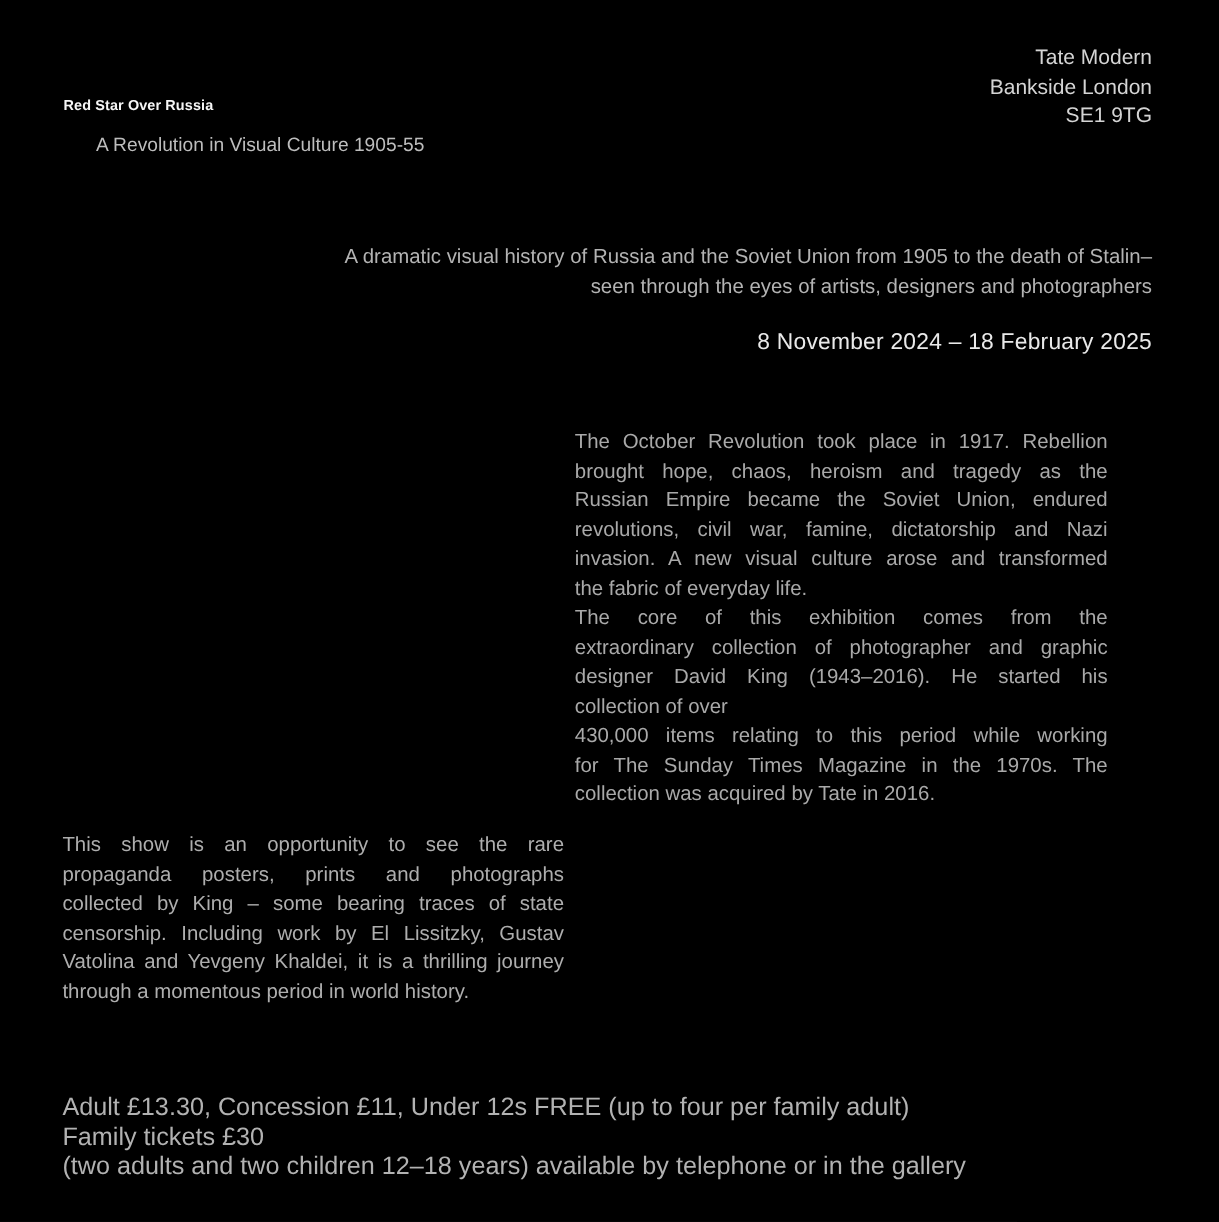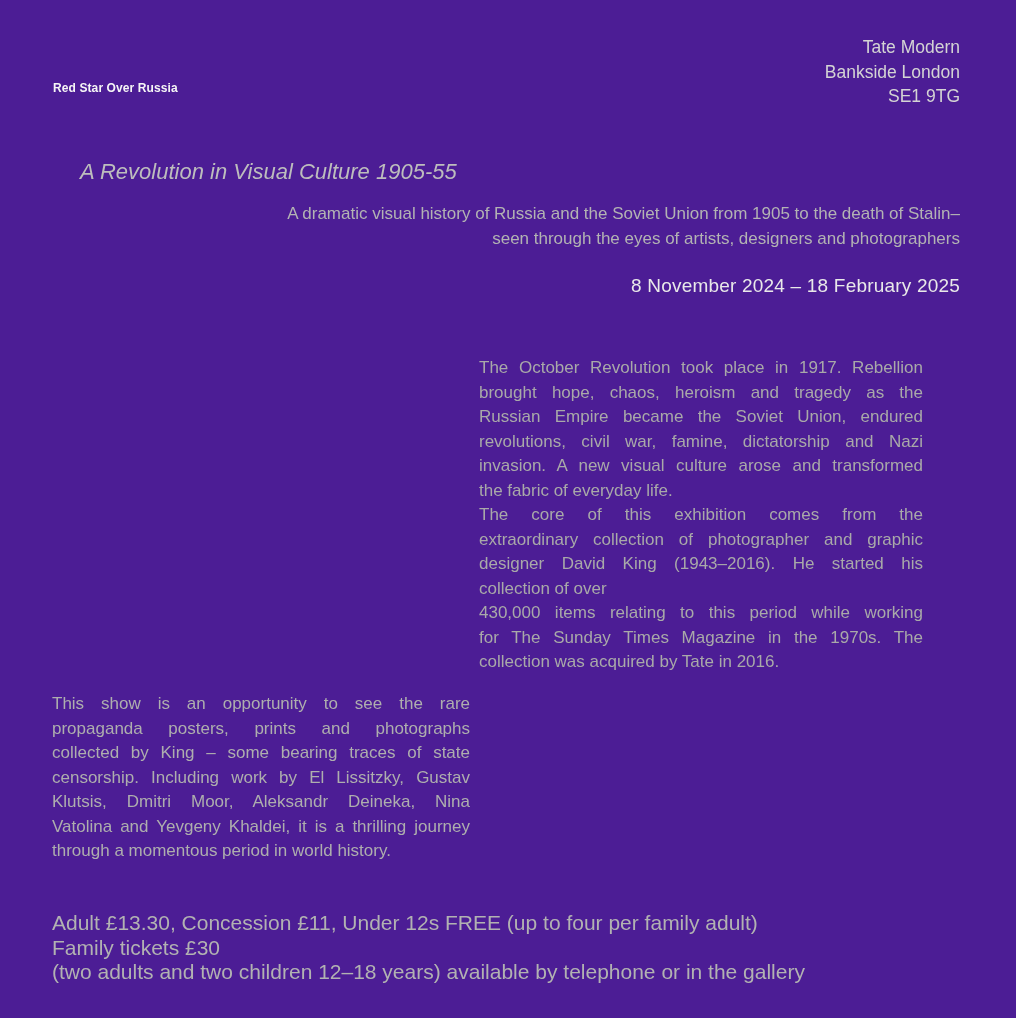--- a/index.html
+++ b/index.html
@@ -5,21 +5,21 @@
   * { margin: 0; padding: 0; box-sizing: border-box; }
   html, body { background: #131313; }
   body {
     width: 1016px;
     height: 1018px;
     position: relative;
     overflow: hidden;
     font-family: "Liberation Sans", "DejaVu Sans", sans-serif;
     -webkit-font-smoothing: antialiased;
   }
-  .poster { position: absolute; inset: 0; background: #4c1d95; }
+  .poster { position: absolute; inset: 0; background: #000000; }
 
   
   .address {
     position: absolute;
     top: 35px; right: 56px;
     text-align: right;
     font-size: 17.5px;
     line-height: 24.5px;
     color: #d4d4d4;
   }
@@ -29,24 +29,22 @@
     position: absolute;
     left: 53px; top: 81px;
     font-size: 12px;
     font-weight: 700;
     color: #f6f6f6;
     letter-spacing: 0.1px;
   }
   .subtitle {
     position: absolute;
     left: 80px; top: 113px;
-    font-size: 22px;
-    font-style: italic;
+    font-size: 16px;
     color: #bdbdbd;
-    margin-top: 46px;
   }
 
   
   .intro {
     position: absolute;
     top: 202px; right: 56px;
     text-align: right;
     font-size: 17px;
     line-height: 24.5px;
     color: #b3b3b3;
@@ -124,21 +122,20 @@
       <div class="tline">430,000 items relating to this period while working</div>
       <div class="tline">for The Sunday Times Magazine in the 1970s. The</div>
       <div class="tline tlast">collection was acquired by Tate in 2016.</div>
     </div>
 
   <div class="col left">
       <div class="tline">This show is an opportunity to see the rare</div>
       <div class="tline">propaganda posters, prints and photographs</div>
       <div class="tline">collected by King – some bearing traces of state</div>
       <div class="tline">censorship. Including work by El Lissitzky, Gustav</div>
-      <div class="tline">Klutsis, Dmitri Moor, Aleksandr Deineka, Nina</div>
       <div class="tline">Vatolina and Yevgeny Khaldei, it is a thrilling journey</div>
       <div class="tline tlast">through a momentous period in world history.</div>
     </div>
 
   <div class="tickets">
     <div>Adult £13.30, Concession £11, Under 12s FREE (up to four per family adult)</div>
     <div>Family tickets £30</div>
     <div>(two adults and two children 12–18 years) available by telephone or in the gallery</div>
   </div>
 

